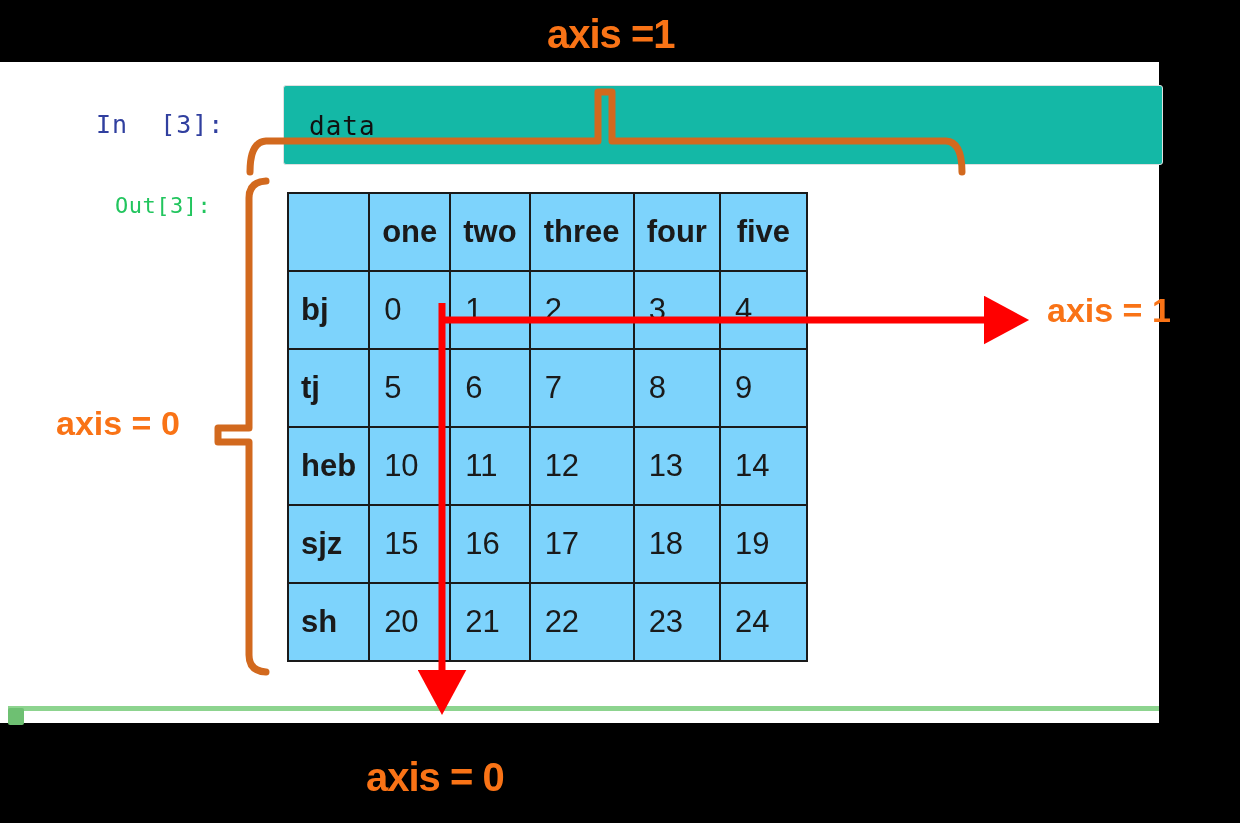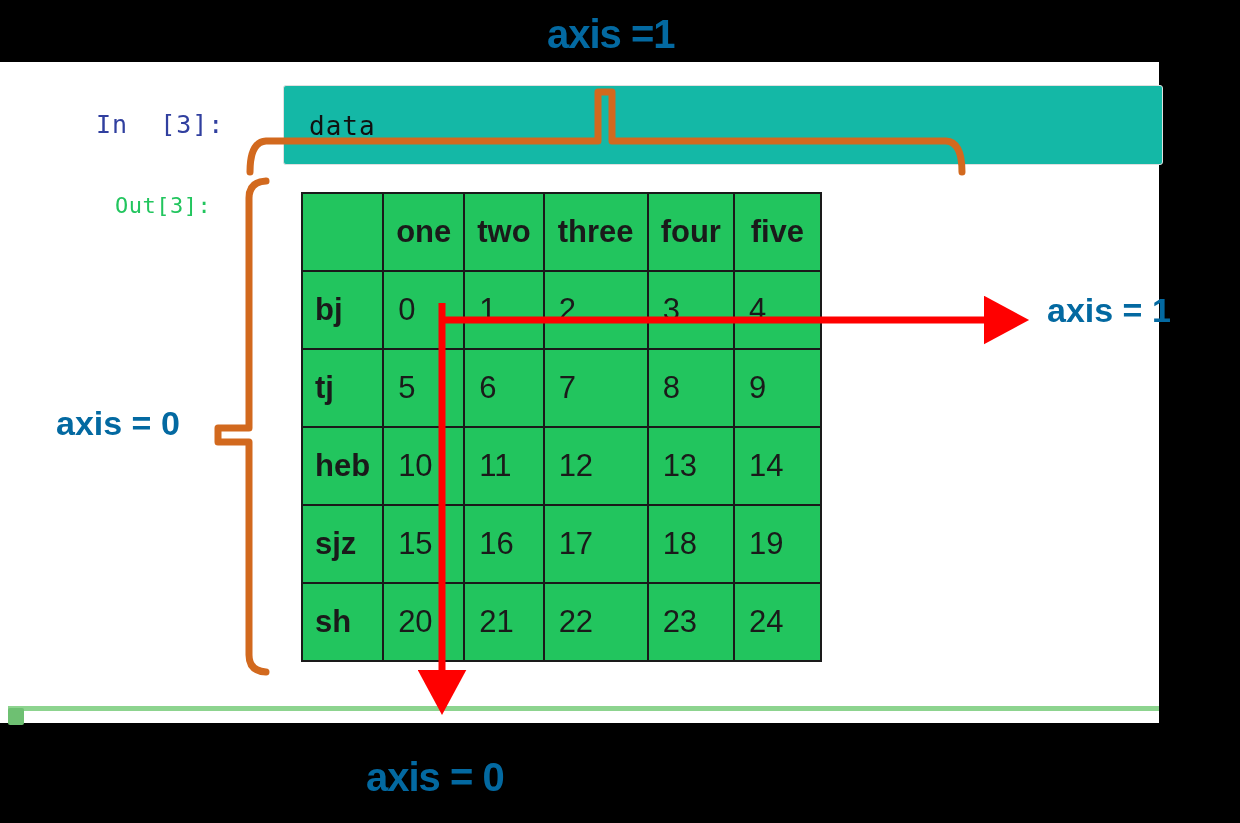--- a/index.html
+++ b/index.html
@@ -68,24 +68,24 @@
     font-family: "DejaVu Sans Mono", "Liberation Mono", monospace;
     font-size: 26px;
     color: #111111;
     letter-spacing: 1px;
     white-space: pre;
   }
 
   
   #dataframe-table {
     position: absolute;
-    left: 301px;
+    left: 287px;
     top: 192px;
     border-collapse: collapse;
-    background: #22c55e;
+    background: #7dd3fc;
     table-layout: fixed;
   }
   #dataframe-table th,
   #dataframe-table td {
     border: 2px solid #1a1a1a;
     height: 78px;
     padding: 0 12px;
     font-family: "Liberation Sans", sans-serif;
     font-size: 31px;
     color: #1a1a1a;
@@ -118,21 +118,21 @@
     left: 0;
     top: 0;
     width: 1240px;
     height: 823px;
     pointer-events: none;
   }
 
   
   .red-label {
     position: absolute;
-    color: #0369a1;
+    color: #f97316;
     font-family: "Liberation Sans", sans-serif;
     font-weight: bold;
     white-space: nowrap;
   }
   #label-axis1-top {
     left: 547px;
     top: 12px;
     font-size: 40px;
     letter-spacing: -1px;
   }

